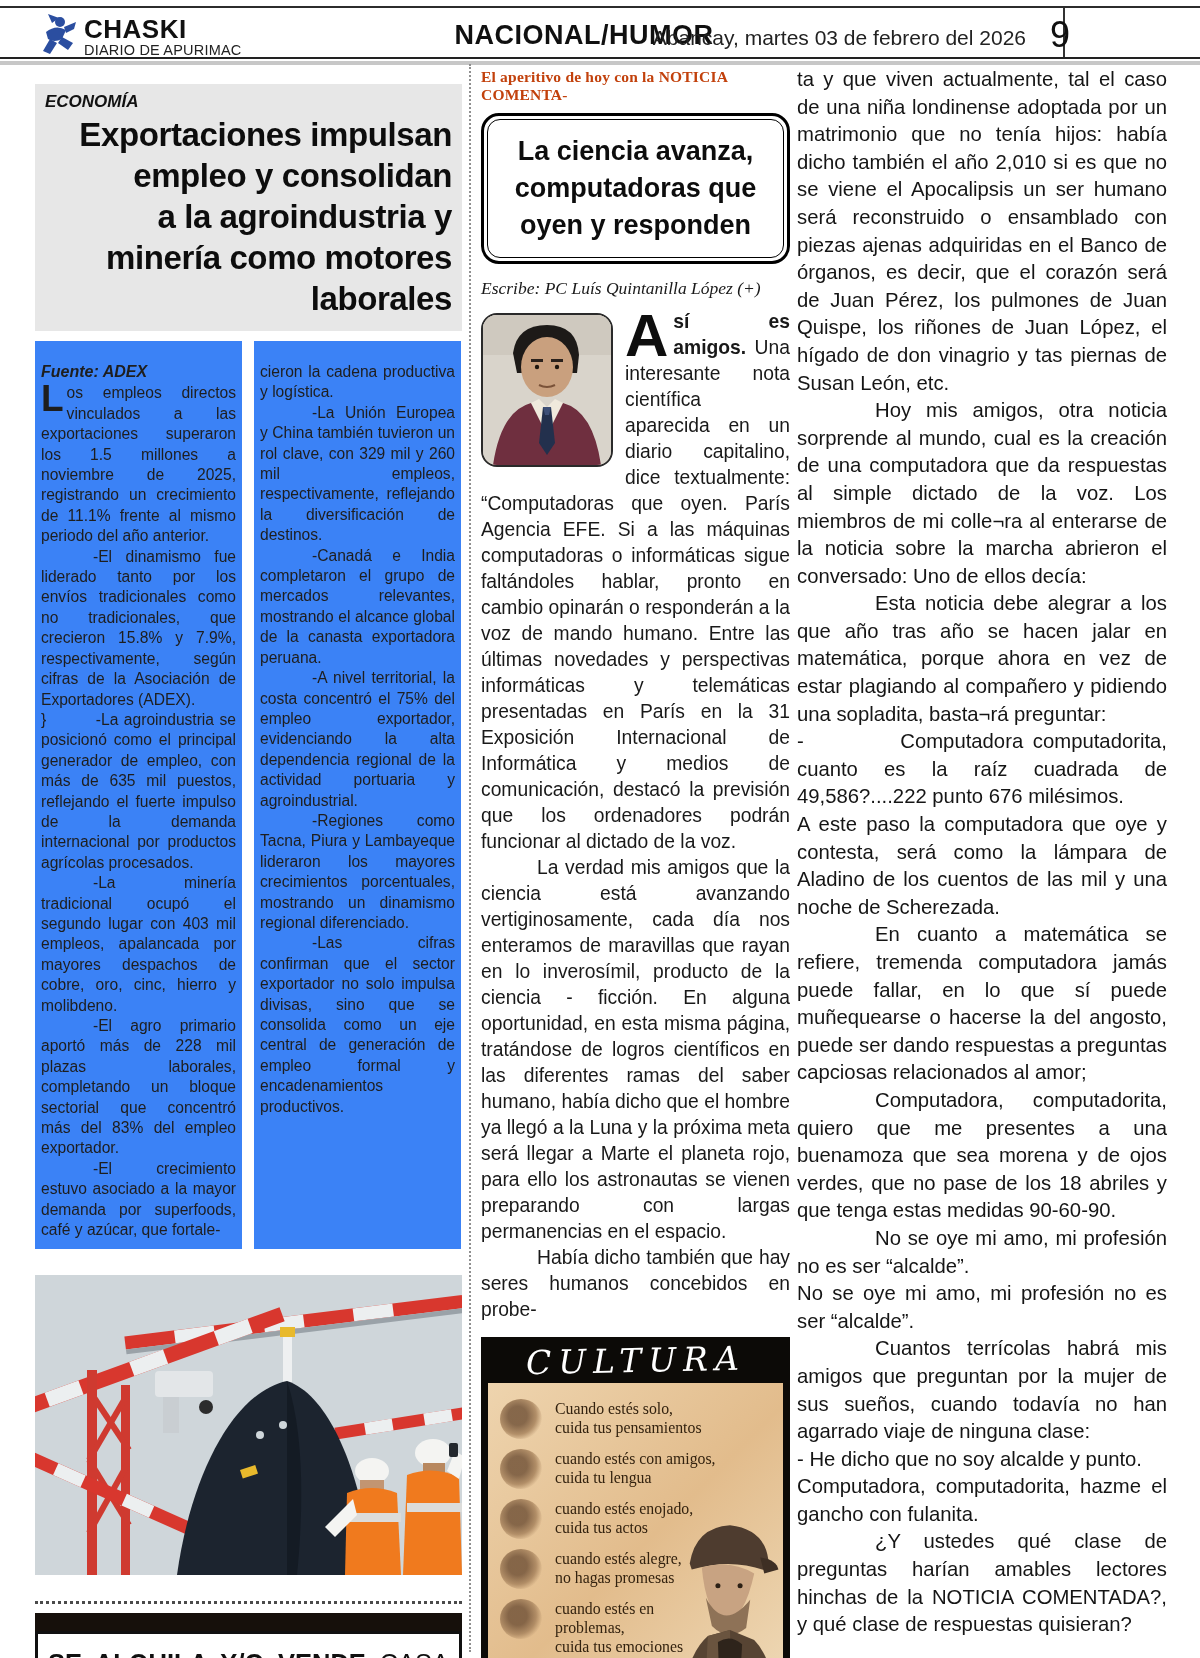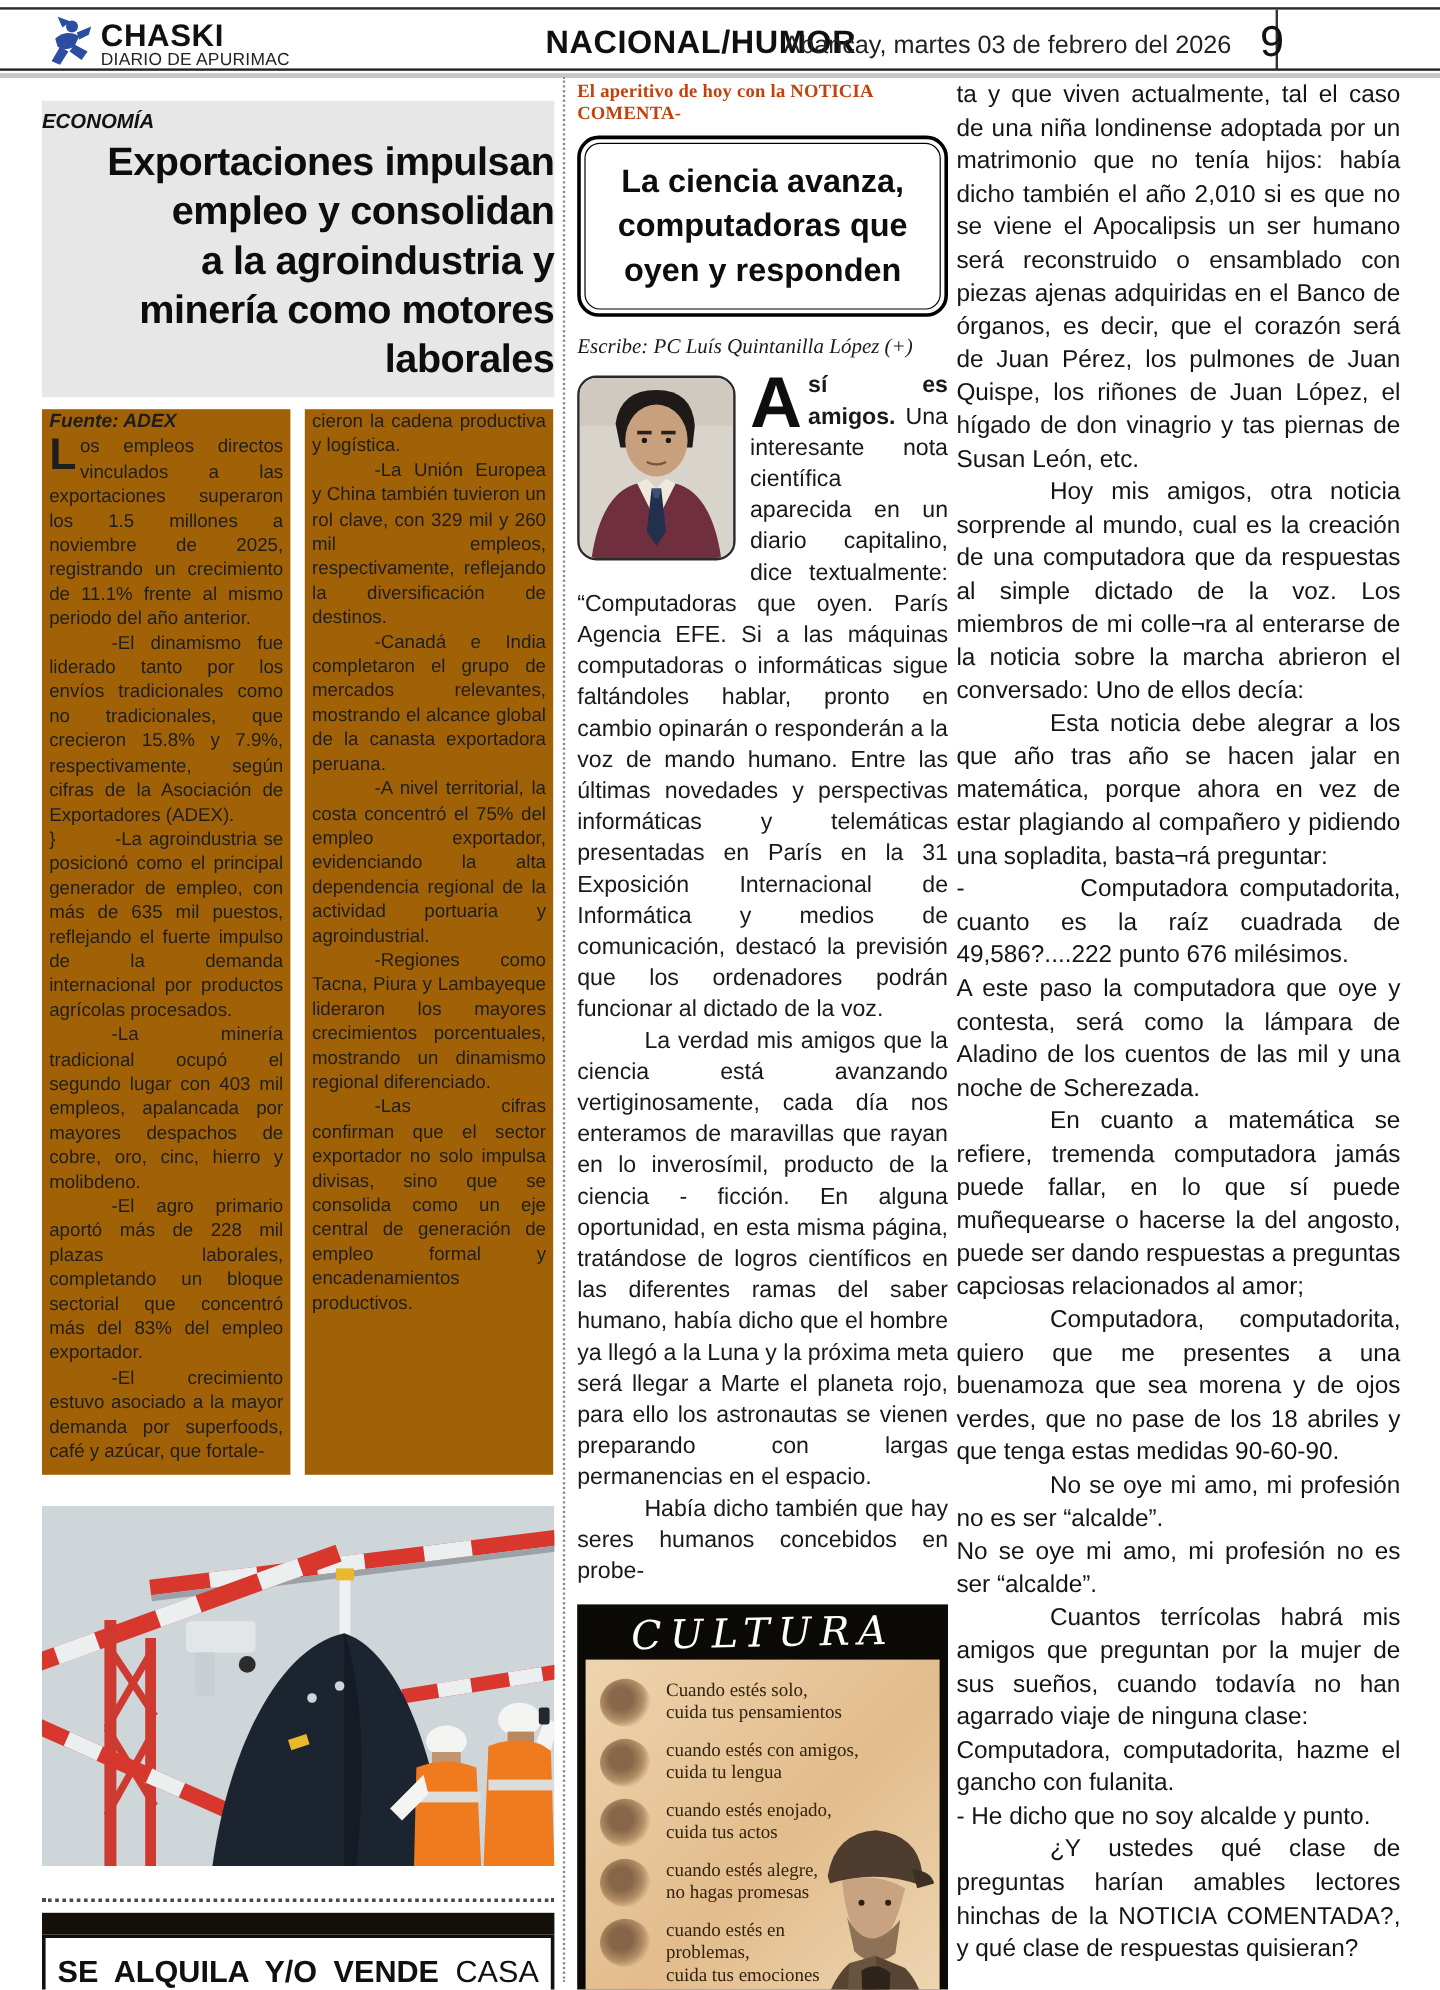--- a/index.html
+++ b/index.html
@@ -19,25 +19,25 @@
   .page-num{position:absolute;right:98px;top:6px;font-size:36px;color:#111;}
   .header-rules{position:absolute;top:57px;left:0;width:1200px;}
   .header-rules .r1{border-top:2.5px solid #222;}
   .header-rules .r2{margin-top:2px;border-top:4px solid #c7c7c7;}
   
   .divider-v{position:absolute;left:469px;top:64px;height:1588px;border-left:2px dotted #8f8f8f;}
   .col-left{position:absolute;left:35px;top:84px;width:427px;}
   .col-mid{position:absolute;left:481px;top:66px;width:309px;}
   .col-right{position:absolute;left:797px;top:66px;width:370px;}
   
-  .headline-block{background:#e7e7e7;padding:8px 0 12px;}
+  .headline-block{background:#e7e7e7;padding:8px 10px 12px;}
   .kicker{font-style:italic;font-weight:bold;font-size:17px;color:#121212;}
   .headline{font-weight:800;font-size:33px;line-height:41px;text-align:right;white-space:pre-line;letter-spacing:-.4px;color:#0d0d0d;margin-top:2px;}
   .body-cols{display:flex;gap:12px;margin-top:10px;}
-  .txtcol{width:207px;box-sizing:border-box;background:#a16207;padding:1px 6px 9px;font-size:15.6px;line-height:20.4px;text-align:justify;color:#1e1e1e;}
+  .txtcol{width:207px;box-sizing:border-box;background:#3b82f6;padding:21px 6px 9px;font-size:15.6px;line-height:20.4px;text-align:justify;color:#1e1e1e;}
   .txtcol p{margin:0;}
   .txtcol p.ind{text-indent:52px;}
   .source{font-weight:bold;font-style:italic;font-size:16px;margin-bottom:1px;}
   .dropL{float:left;font-size:37px;line-height:31px;font-weight:bold;padding-right:3px;}
   .port-photo{margin-top:26px;display:block;}
   .dotted-rule{margin-top:22px;border-top:3px dotted #4a4a4a;height:0;}
   .ad-topbar{margin-top:9px;height:18px;background:#16100b;}
   .ad-box{position:relative;border:3px solid #101010;padding:12px 10px 18px;font-size:25.5px;line-height:34px;text-align:justify;color:#101010;}
   .ad-box .b{font-weight:800;}
   
@@ -281,17 +281,17 @@
     <p>ta y que viven actualmente, tal el caso de una niña londinense adoptada por un matrimonio que no tenía hijos: había dicho también el año 2,010 si es que no se viene el Apocalipsis un ser humano será reconstruido o ensamblado con piezas ajenas adquiridas en el Banco de órganos, es decir, que el corazón será de Juan Pérez, los pulmones de Juan Quispe, los riñones de Juan López, el hígado de don vinagrio y tas piernas de Susan León, etc.</p>
     <p class="ind">Hoy mis amigos, otra noticia sorprende al mundo, cual es la creación de una computadora que da respuestas al simple dictado de la voz. Los miembros de mi colle¬ra al enterarse de la noticia sobre la marcha abrieron el conversado: Uno de ellos decía:</p>
     <p class="ind">Esta noticia debe alegrar a los que año tras año se hacen jalar en matemática, porque ahora en vez de estar plagiando al compañero y pidiendo una sopladita, basta¬rá preguntar:</p>
     <p>-&nbsp;&nbsp;&nbsp;&nbsp;&nbsp;&nbsp;&nbsp;&nbsp;&nbsp;&nbsp;Computadora computadorita, cuanto es la raíz cuadrada de 49,586?....222 punto 676 milésimos.</p>
     <p>A este paso la computadora que oye y contesta, será como la lámpara de Aladino de los cuentos de las mil y una noche de Scherezada.</p>
     <p class="ind">En cuanto a matemática se refiere, tremenda computadora jamás puede fallar, en lo que sí puede muñequearse o hacerse la del angosto, puede ser dando respuestas a preguntas capciosas relacionados al amor;</p>
     <p class="ind">Computadora, computadorita, quiero que me presentes a una buenamoza que sea morena y de ojos verdes, que no pase de los 18 abriles y que tenga estas medidas 90-60-90.</p>
     <p class="ind">No se oye mi amo, mi profesión no es ser “alcalde”.</p>
     <p>No se oye mi amo, mi profesión no es ser “alcalde”.</p>
     <p class="ind">Cuantos terrícolas habrá mis amigos que preguntan por la mujer de sus sueños, cuando todavía no han agarrado viaje de ninguna clase:</p>
+    <p>- He dicho que no soy alcalde y punto.</p>
     <p>Computadora, computadorita, hazme el gancho con fulanita.</p>
-    <p>- He dicho que no soy alcalde y punto.</p>
     <p class="ind">¿Y ustedes qué clase de preguntas harían amables lectores hinchas de la NOTICIA COMENTADA?, y qué clase de respuestas quisieran?</p>
   </div>
 </div>
 
 </body></html>

